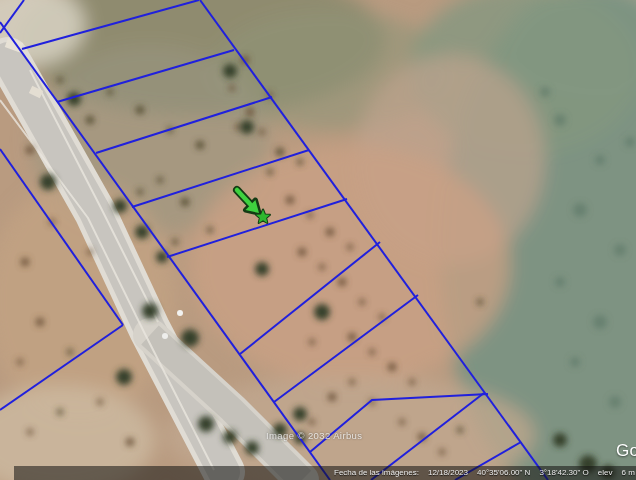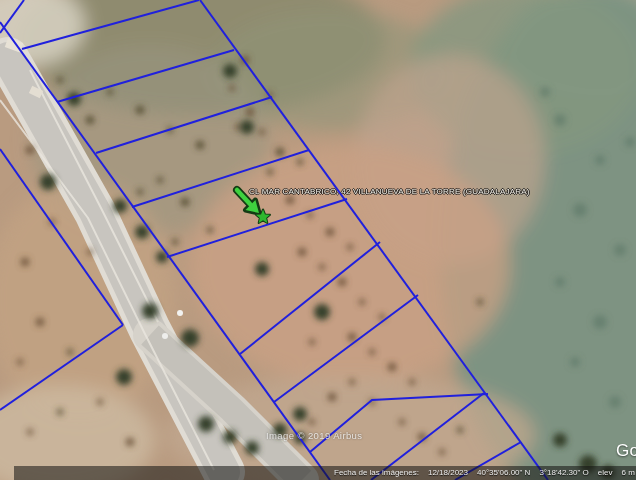--- a/index.html
+++ b/index.html
@@ -192,36 +192,35 @@
         <polyline points="274,402 418,295" fill="none" stroke="#2020dd" stroke-width="2"></polyline>
         <polyline points="310,452 372,400 488,394" fill="none" stroke="#2020dd" stroke-width="2"></polyline>
         <polyline points="371,480 484,393" fill="none" stroke="#2020dd" stroke-width="2"></polyline>
         <polyline points="455,480 521,442" fill="none" stroke="#2020dd" stroke-width="2"></polyline>
         <polyline points="0,149 123,325" fill="none" stroke="#2020dd" stroke-width="2"></polyline>
         <polyline points="123,325 0,410" fill="none" stroke="#2020dd" stroke-width="2"></polyline>
         <polyline points="24,0 0,33" fill="none" stroke="#2020dd" stroke-width="2"></polyline>
       </g>
   </svg>
 
-  <div class="watermark">Image © 2019 Airbus</div>
+  <div class="watermark">Image © 2032 Airbus</div>
 
   <svg width="636" height="480">
     <g>
       <path d="M237,190 L251,205" stroke-width="8" stroke-linecap="round" fill="none" stroke="#143c14"></path>
       <polygon points="259,213 255.4,200 245.5,210" stroke-width="5" stroke-linejoin="round" fill="#143c14" stroke="#143c14"></polygon>
       <path d="M237,190 L250,204" stroke-width="4.5" stroke-linecap="round" fill="none" stroke="#3fd23f"></path>
       <polygon points="259,213 255.4,200 245.5,210" fill="#3fd23f"></polygon>
     </g>
     <g>
       <polygon points="263,209.5 265,214.4 270,214.8 266.2,218 267.3,223 263,220.3 258.7,223 259.8,218 256,214.8 261,214.4" stroke-width="2" stroke-linejoin="round" stroke="#143c14"></polygon>
       <polygon points="263,209.5 265,214.4 270,214.8 266.2,218 267.3,223 263,220.3 258.7,223 259.8,218 256,214.8 261,214.4" fill="#2eb82e"></polygon>
     </g>
   </svg>
 
-  <div class="map-label">CL MAR CANTABRICO, 42 VILLANUEVA DE LA TORRE (GUADALAJARA)</div>
 
   <div class="google-logo">Google</div>
 
   <div class="status-bar">
     <div class="status-texts">
       <span>Fecha de las imágenes:</span>
       <span>12/18/2023</span>
       <span>40°35'06.00" N</span>
       <span>3°18'42.30" O</span>
       <span>elev</span>

